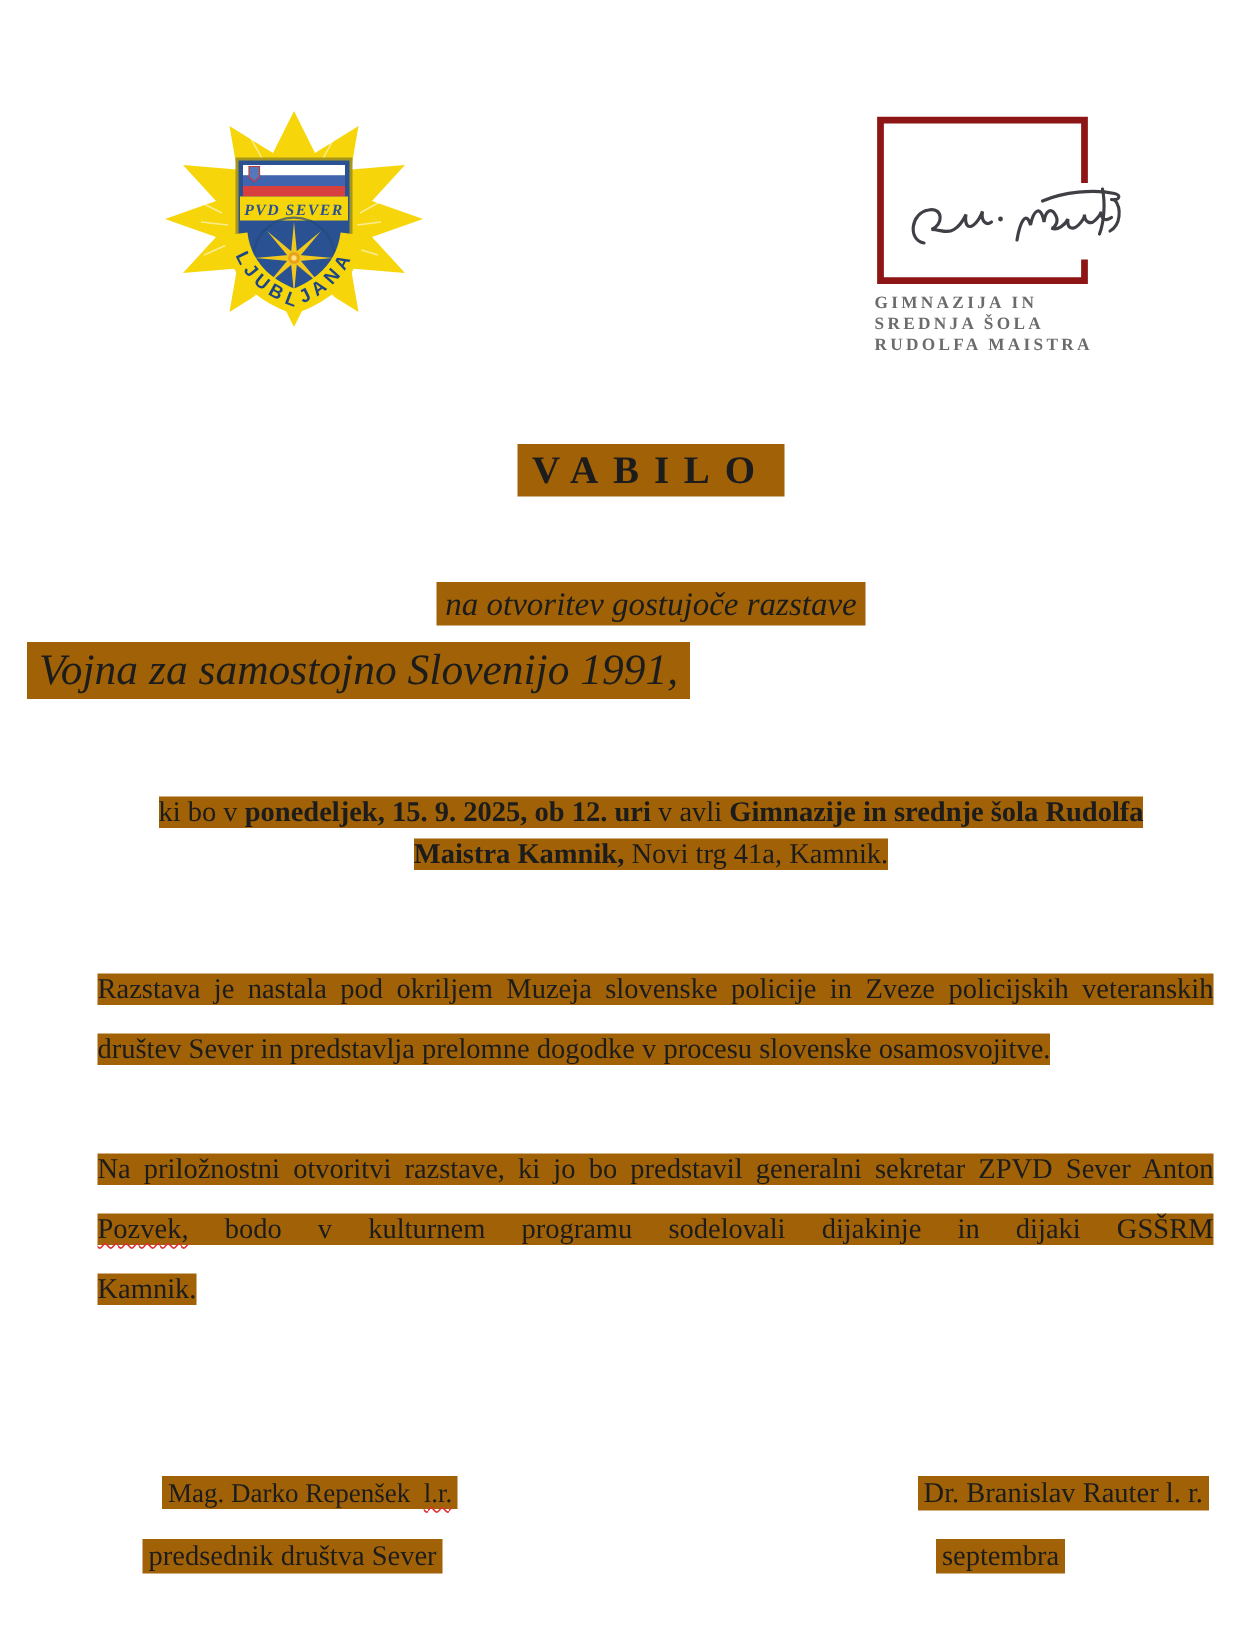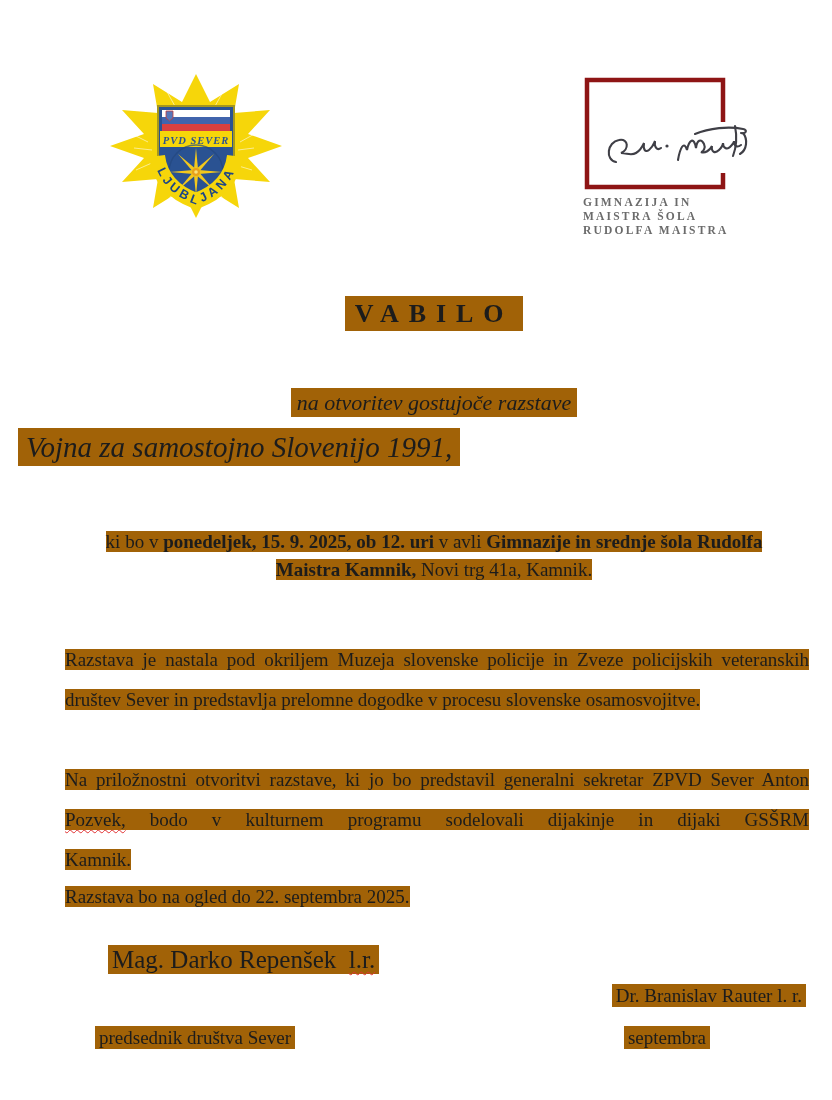--- a/index.html
+++ b/index.html
@@ -37,21 +37,21 @@
   
   .when{left:26px;top:528px;width:780px;text-align:center;
     font-size:19px;line-height:28px;}
   .para{left:47px;top:0;width:744px;font-size:19px;text-align:justify;line-height:40px;}
   .p-origin{top:640px;}
   .p-program{top:760px;}
   .p-program .just-all{text-align:justify;text-align-last:justify;}
   .p-duration{top:884px;text-align:left;line-height:26px;}
   .nowrap{white-space:nowrap;}
   
-  .sig-left-name{left:90px;top:946px;font-size:25px;}
+  .sig-left-name{left:90px;top:985px;font-size:18px;}
   .sig-left-role{left:77px;top:1027px;font-size:19px;}
   .sig-right{left:510px;top:985px;width:278px;font-size:19px;text-align:right;}
   .sig-right-role{left:510px;top:1027px;width:278px;font-size:19px;text-align:center;}
   .lr-suffix{margin-left:0.5em;}
   .hl-line{padding:1px 4px;}
   b{font-weight:bold;text-align:right;}
 </style>
 </head>
 <body>
 
@@ -101,21 +101,21 @@
       <circle cx="84" cy="70" r="1.6" fill="#3f3f46" stroke="none"></circle>
       <path d="M95,84 C97,72 101,64 104,74 C106,64 111,60 113,72 C114,64 118,62 121,68 C123,72 120,76 118,76 C122,78 127,74 129,70 C128,76 132,78 136,74 C139,71 140,68 140,67 C140,72 144,74 147,71 C150,68 151,66 151,65 C151,70 154,72 158,69"></path>
       <path d="M112,58 C126,52 146,50 160,53 C165,54 163,58 158,57"></path>
       <path d="M152,50 C154,60 153,72 150,80"></path>
       <path d="M160,57 C165,63 164,74 157,78"></path>
     </g>
   </svg>
 
   <div class="abs logo-text">
     <div>GIMNAZIJA IN</div>
-    <div>MAISTRA ŠOLA</div>
+    <div>SREDNJA ŠOLA</div>
     <div>RUDOLFA MAISTRA</div>
   </div>
 
   <div class="abs vabilo">
     <span class="hl">VABILO</span>
   </div>
 
   <div class="abs subtitle">
     <span class="hl">na otvoritev gostujoče razstave</span>
   </div>
@@ -130,23 +130,20 @@
 
   <div class="abs para p-origin">
     <span class="hl">Razstava je nastala pod okriljem Muzeja slovenske policije in Zveze policijskih veteranskih društev Sever in predstavlja prelomne dogodke v procesu slovenske osamosvojitve.</span>
   </div>
 
   <div class="abs para p-program">
     <div class="just-all"><span class="hl"><span>Na priložnostni otvoritvi razstave, ki jo bo predstavil generalni sekretar ZPVD Sever Anton </span><span class="sq">Pozvek,</span><span> bodo v kulturnem programu sodelovali dijakinje in dijaki GSŠRM</span></span></div>
     <div><span class="hl">Kamnik.</span></div>
   </div>
 
-  <div class="abs para p-duration">
-    <span class="hl">Razstava bo na ogled do 22. septembra 2025.</span>
-  </div>
 
   <div class="abs sig-left-name">
     <span class="hl hl-line"><span>Mag. Darko Repenšek</span><span class="sq lr-suffix">l.r.</span></span>
   </div>
   <div class="abs sig-left-role">
     <span class="hl hl-line">predsednik društva Sever</span>
   </div>
 
   <div class="abs sig-right">
     <span class="hl hl-line">Dr. Branislav Rauter l. r.</span>

